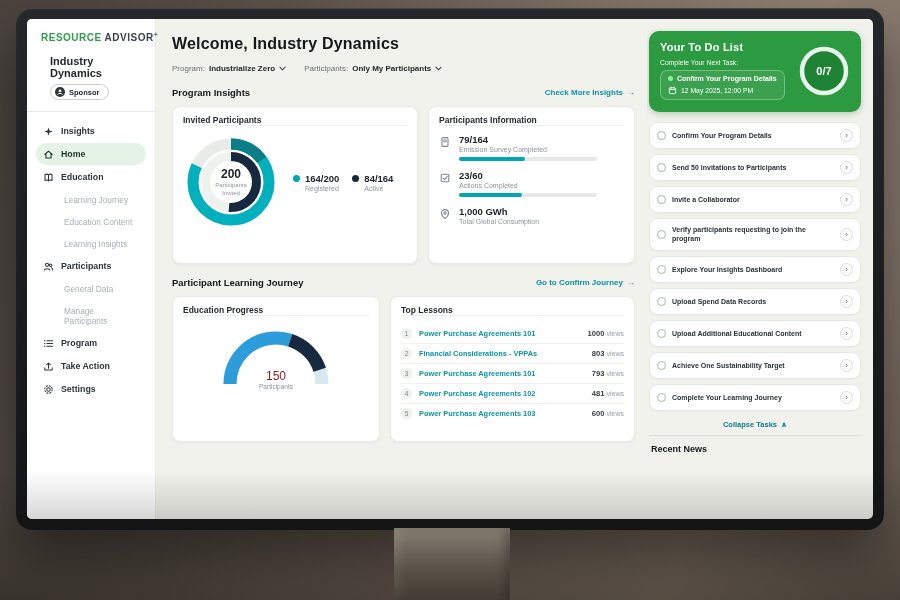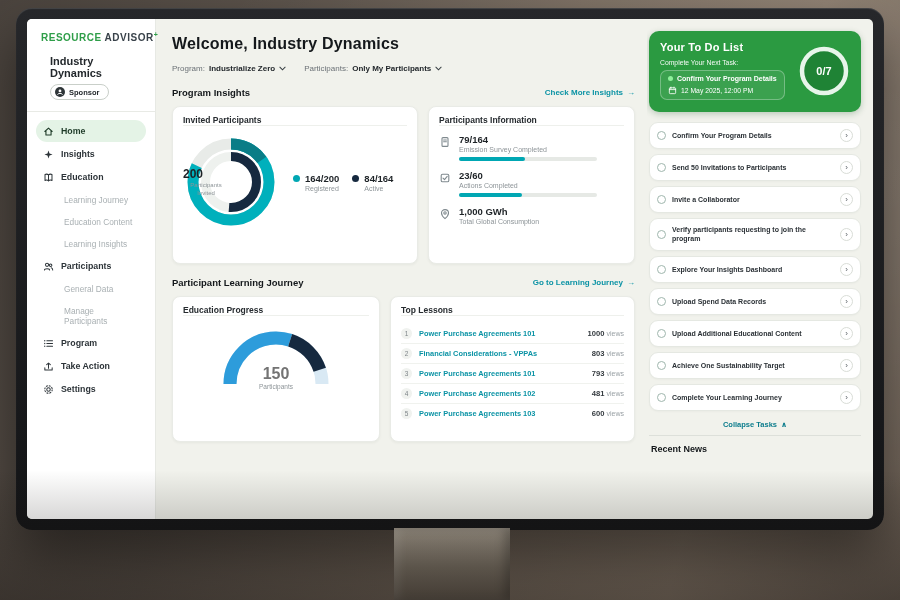--- a/index.html
+++ b/index.html
@@ -49,42 +49,42 @@
   .sec-link { font-size:8px; font-weight:bold; color:#0b93a5; display:flex; gap:4px; align-items:center; cursor:pointer; }
   .cards { display:flex; gap:10px; margin-bottom:13px; }
   .card { background:#fff; border:1px solid #e9ebe6; border-radius:8px; padding:8px 10px;
     box-shadow:0 1px 3px rgba(20,30,20,.05); }
   .card-title { font-size:8.5px; font-weight:bold; color:#262b2f; 
     border-bottom:1px solid #eef0ec; margin-bottom:8px; }
 
   .card.invited { width:246px; height:158px; }
   .inv-body { display:flex; align-items:center; gap:14px; margin-top:4px; }
   .donut-wrap { position:relative; width:96px; height:96px; flex:none; }
-  .donut-center { position:absolute; inset:0; display:flex; flex-direction:column; align-items:flex-start; justify-content:center; text-align:center; }
+  .donut-center { position:absolute; inset:0; display:flex; flex-direction:column; align-items:center; justify-content:center; text-align:center; }
   .dc-val { font-size:12px; font-weight:bold; color:#1d2226; }
   .dc-lab { font-size:6px; color:#8d9498; width:46px; line-height:1.3; margin-top:1px; }
   .legend { display:flex; flex-direction:row; gap:13px; }
   .leg-item { display:flex; gap:5px; }
   .leg-dot { width:7px; height:7px; border-radius:50%; margin-top:2px; flex:none; }
   .leg-dot.teal { background:#00a7b3; } .leg-dot.navy { background:#16293f; }
   .leg-val { font-size:9.5px; font-weight:bold; color:#1d2226; }
   .leg-lab { font-size:7px; color:#8d9498; margin-top:1px; }
 
   .card.info { flex:1; height:158px; }
   .stat { display:flex; gap:8px; margin-bottom:9px; align-items:flex-start; }
   .stat-ic { width:12px; height:12px; margin-top:2px; flex:none; }
   .stat-val { font-size:9.5px; font-weight:bold; color:#1d2226; }
   .stat-lab { font-size:7px; color:#8d9498; margin:1px 0 4px; }
   .bar { width:138px; height:4px; border-radius:2px; background:#e6e9e5; }
   .bar i { display:block; height:100%; border-radius:2px; background:#00a7b3; }
 
   .card.education { width:208px; height:146px; }
   .gauge-wrap { position:relative; width:124px; height:64px; margin:5px auto 0; }
   .gauge-center { position:absolute; left:0; right:0; bottom:-2px; text-align:center; }
-  .gc-val { font-size:16px; font-weight:bold; color:#737373; }
+  .gc-val { font-size:12px; font-weight:normal; color:#7f1d1d; }
   .gc-lab { font-size:6.5px; color:#8d9498; }
   .gauge-legend { display:flex; justify-content:space-between; margin-top:10px; padding:0 2px; }
   .gl-top { display:flex; align-items:center; gap:4px; }
   .gl-dot { width:6px; height:6px; border-radius:50%; }
   .gl-dot.blue { background:#2d9cdb; } .gl-dot.navy { background:#16293f; } .gl-dot.light { background:#cfe2f0; }
   .gl-val { font-size:8px; font-weight:bold; color:#1d2226; }
   .gl-lab { font-size:6.5px; color:#8d9498; margin-left:10px; margin-top:1px; }
 
   .card.lessons { flex:1; height:146px; }
   .lesson { display:flex; align-items:center; gap:7px; padding:4px 0; border-bottom:1px solid #f0f2ee; }
@@ -137,31 +137,31 @@
         <div class="badge">
           <svg width="10" height="10" viewBox="0 0 10 10">
               <circle cx="5" cy="5" r="5" fill="#2e3538"></circle>
               <circle cx="5" cy="3.9" r="1.4" fill="#fff"></circle>
               <path d="M2.6 7.7 C2.6 5.9 7.4 5.9 7.4 7.7" stroke="#fff" stroke-width="1" fill="none"></path>
             </svg>
           <span>Sponsor</span>
         </div>
         <div class="sdiv"></div>
         <nav>
+          <div class="nav-item">
+            <svg class="nic" viewBox="0 0 12 12">
+                <path d="M6 1.6 L7.1 4.9 L10.4 6 L7.1 7.1 L6 10.4 L4.9 7.1 L1.6 6 L4.9 4.9 Z" fill="currentColor"></path>
+              </svg>
+            <span>Insights</span>
+          </div>
           <div class="nav-item active">
             <svg class="nic" viewBox="0 0 12 12" fill="none" stroke="currentColor" stroke-width="1.2" stroke-linecap="round" stroke-linejoin="round">
                 <path d="M2 6 L6 2.3 L10 6 M3.2 5.4 V9.8 H8.8 V5.4"></path>
               </svg>
             <span>Home</span>
-          </div>
-          <div class="nav-item">
-            <svg class="nic" viewBox="0 0 12 12">
-                <path d="M6 1.6 L7.1 4.9 L10.4 6 L7.1 7.1 L6 10.4 L4.9 7.1 L1.6 6 L4.9 4.9 Z" fill="currentColor"></path>
-              </svg>
-            <span>Insights</span>
           </div>
           <div class="nav-item">
             <svg class="nic" viewBox="0 0 12 12" fill="none" stroke="currentColor" stroke-width="1.1" stroke-linecap="round" stroke-linejoin="round">
                 <path d="M6 3.2 C5.1 2.3 3.4 2.2 2.2 2.7 V9.2 C3.4 8.7 5.1 8.8 6 9.7 C6.9 8.8 8.6 8.7 9.8 9.2 V2.7 C8.6 2.2 6.9 2.3 6 3.2 Z M6 3.2 V9.7"></path>
               </svg>
             <span>Education</span>
           </div>
           <div class="nav-item sub">
             <span>Learning Journey</span>
           </div>
@@ -317,21 +317,21 @@
                 <div class="stat-val">1,000 GWh</div>
                 <div class="stat-lab">Total Global Consumption</div>
               </div>
             </div>
           </div>
         </div>
 
         <div class="sec-row">
           <div class="sec-title">Participant Learning Journey</div>
           <div class="sec-link">
-            <span>Go to Learning Journey</span>
+            <span>Go to Confirm Journey</span>
             <span>→</span>
           </div>
         </div>
 
         <div class="cards">
 
           <div class="card education">
             <div class="card-title">Education Progress</div>
             <div class="gauge-wrap">
               <svg width="124" height="64" viewBox="0 0 124 64">

